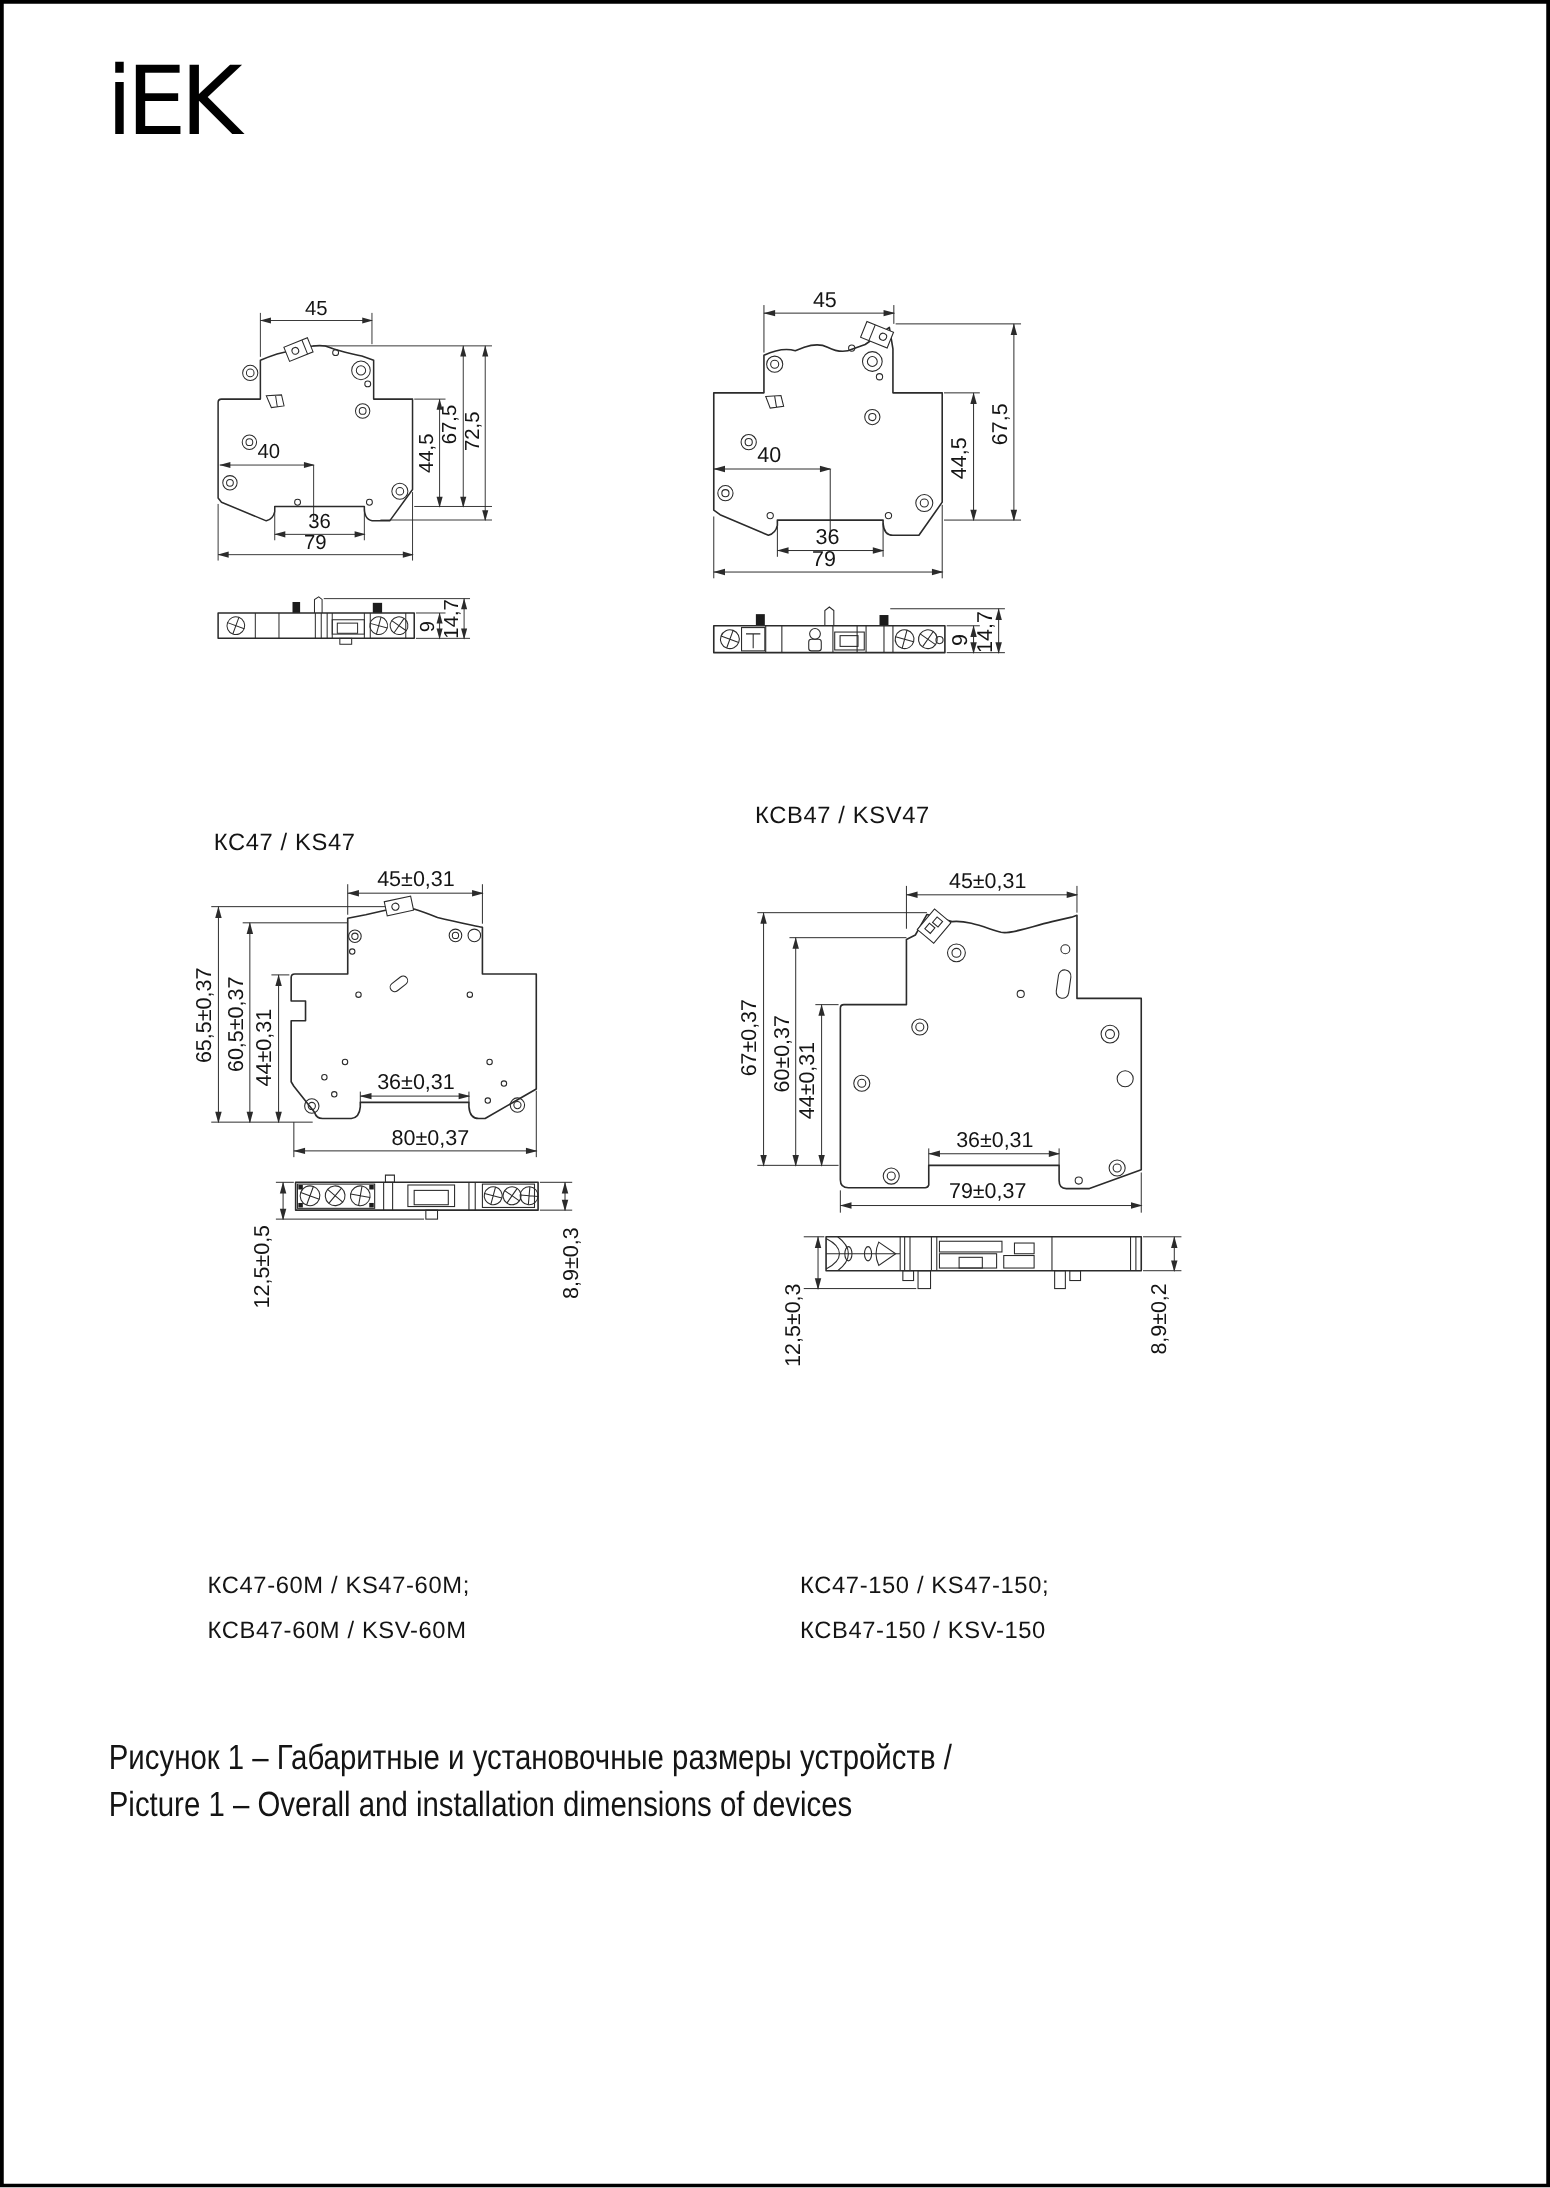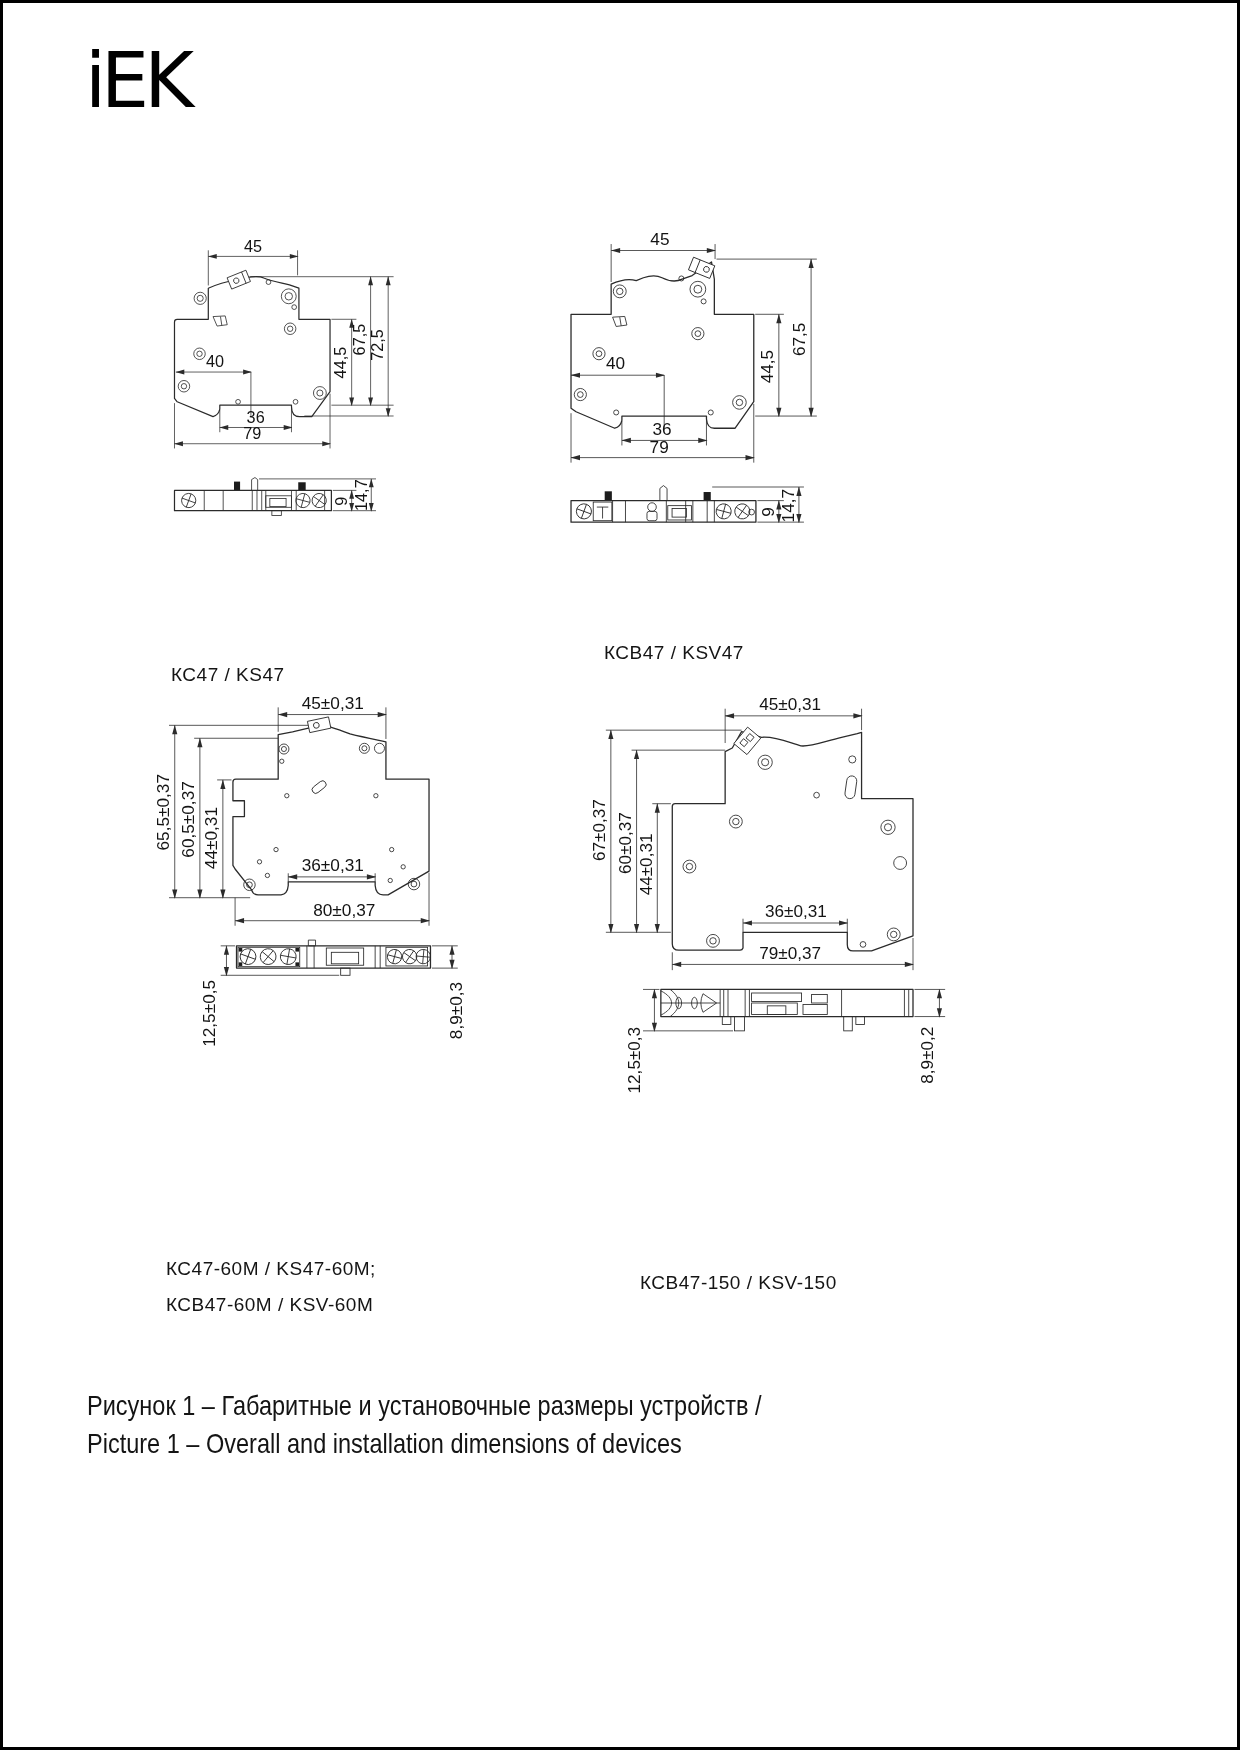--- a/index.html
+++ b/index.html
@@ -383,20 +383,21 @@
         <rect class="thin" x="970" y="1143" width="12" height="11"></rect>
       <path class="dim" d="M695,1105 H672 M798,1163 H672"></path>
       <line class="dim" x1="688" y1="1105" x2="688" y2="1163" marker-start="url(#a4s)" marker-end="url(#a4e)"></line>
       <text class="d" transform="rotate(-90 668 1204)" x="668" y="1204">12,5±0,3</text>
       <path class="dim" d="M1052,1105 H1095 M1052,1143 H1095"></path>
       <line class="dim" x1="1087" y1="1105" x2="1087" y2="1143" marker-start="url(#a4s)" marker-end="url(#a4e)"></line>
       <text class="d" transform="rotate(-90 1078 1197)" x="1078" y="1197">8,9±0,2</text>
     </g>
   </svg>
   <div class="devlabel" style="left:637px;top:1255px">
+    <span>КС47-150 / KS47-150;</span>
     <span class="l2">КСВ47-150 / KSV-150</span>
   </div>
 
   <div class="caption">
     <div>Рисунок 1 – Габаритные и установочные размеры устройств /</div>
     <div>Picture 1 – Overall and installation dimensions of devices</div>
   </div>
 
 </div>
 

